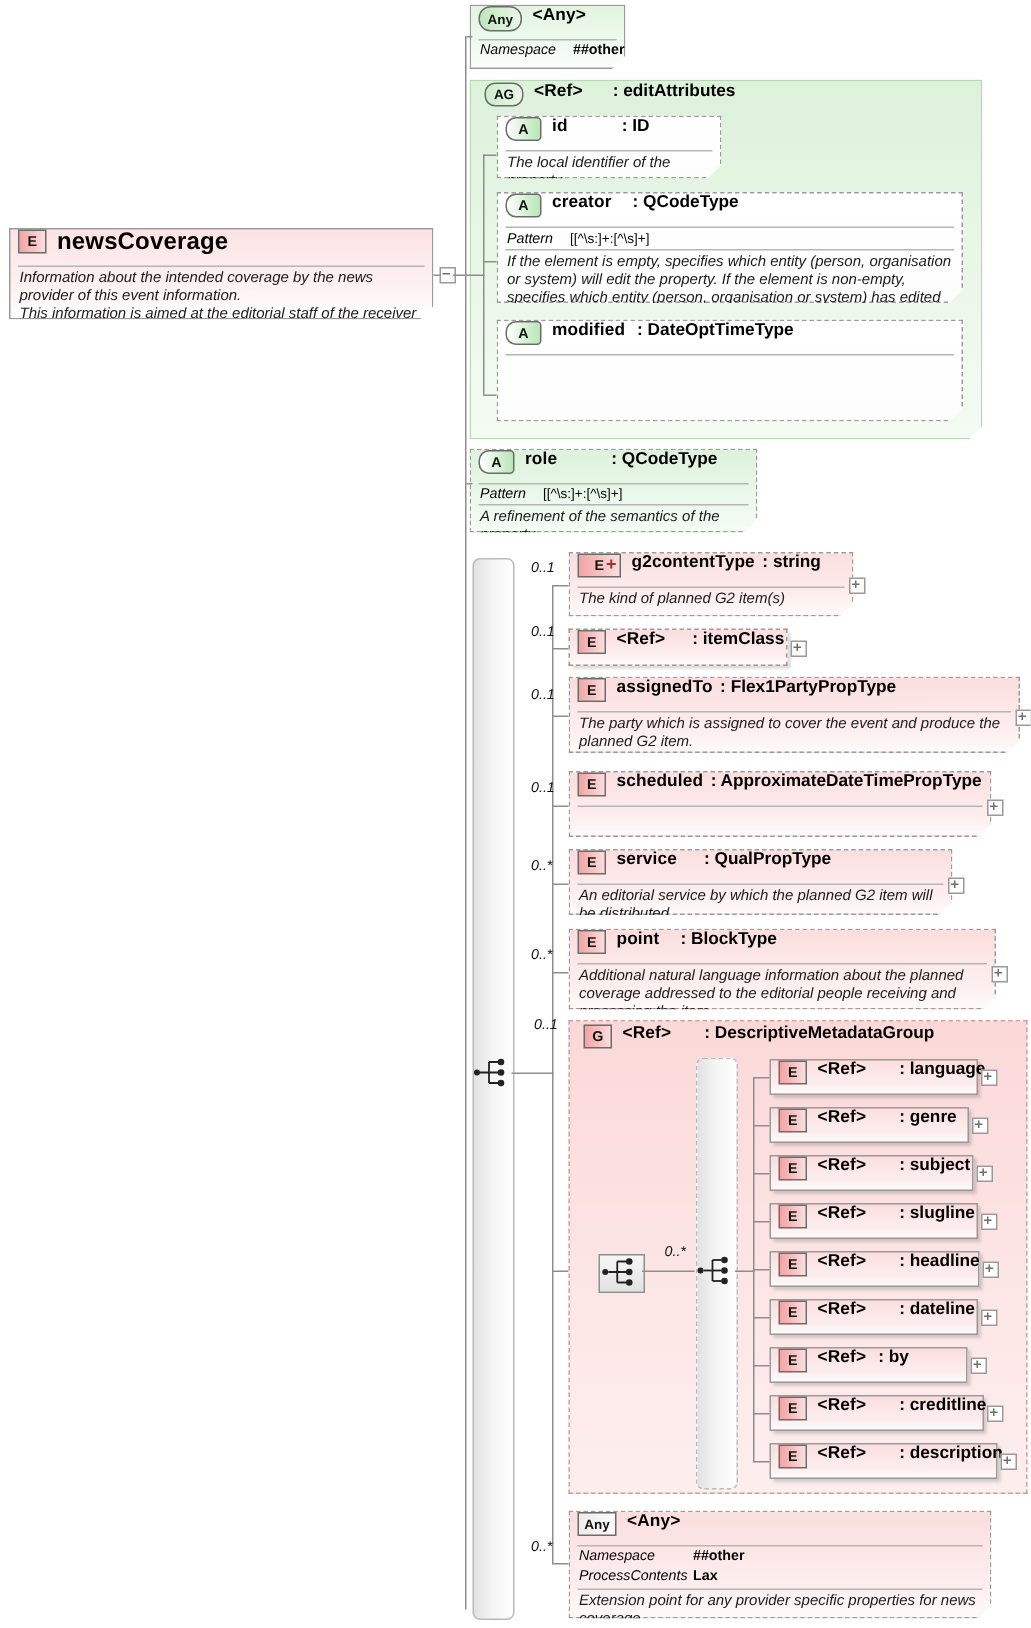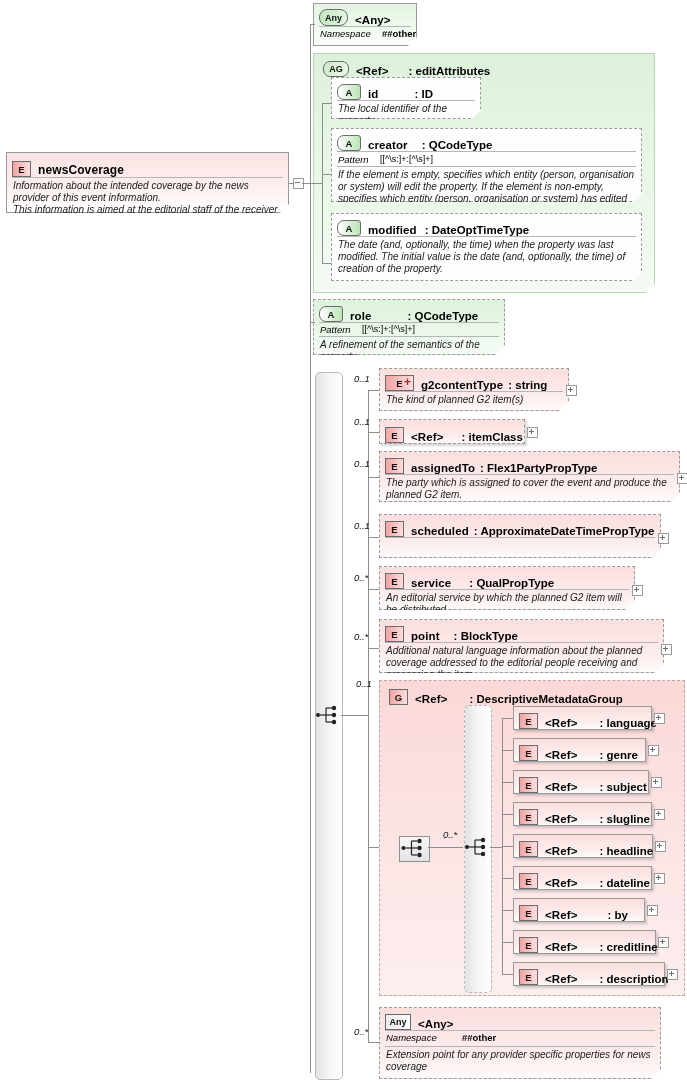--- a/index.html
+++ b/index.html
@@ -14,21 +14,21 @@
   .node.solid{border-style:solid;}
   .node.dashed{border-style:dashed;border-color:#9b9b9b;}
   .node.shadow{box-shadow:2px 2px 2px rgba(0,0,0,.16);}
   .pink-soft{background:linear-gradient(to bottom,#fbdede 0%,#fdeeee 70%,#fefafa 100%);}
   .pink-pale{background:linear-gradient(to bottom,#fce3e3 0%,#fdf0f0 60%,#ffffff 100%);}
   
   .green{background:linear-gradient(to bottom,#ddf2dc 0%,#eaf8e9 55%,#f5fcf4 100%);}
   .green-soft{background:linear-gradient(to bottom,#e2f4e0 0%,#effaee 60%,#fbfefb 100%);}
   .white-soft{background:linear-gradient(to bottom,#ffffff 0%,#fdfdfd 100%);}
 
-  .hdr{display:flex;align-items:flex-end;height:22px;padding:0 5px;white-space:nowrap;}
+  .hdr{display:flex;align-items:flex-start;height:22px;padding:0 5px;white-space:nowrap;}
   .hdr .nm{font-weight:bold;font-size:11.5px;letter-spacing:.1px;}
   .hdr .ty{font-weight:bold;font-size:11.5px;}
   .rule{height:1px;background:#b5b5b5;margin:0 5px;}
   .doc{font-style:italic;font-size:10px;line-height:12.2px;padding:2px 6px 3px 6px;color:#1a1a1a;}
   .facet{display:flex;font-size:9.5px;padding:1px 6px 1px 6px;}
   .facet .k{font-style:italic;width:62px;flex:0 0 auto;}
   .facet .v{font-weight:bold;font-family:"Liberation Sans",sans-serif;}
   .facet.mono .v{font-weight:normal;font-size:9px;}
 
   
@@ -79,21 +79,21 @@
   .panel.pinkpanel{border:1px dashed #c9a2a2;
     background:linear-gradient(to bottom,#fbd8d8 0%,#fce4e4 50%,#fdeeee 100%);}
   .clip-corner{clip-path:polygon(0 0,100% 0,100% calc(100% - 9px),calc(100% - 9px) 100%,0 100%);}
 </style>
 </head>
 <body>
 
 <div class="node solid shadow pink-pale clip-corner" style="left:6px;top:152px;width:283px;height:61px;">
   <div class="hdr" style="height:24px;">
     <span class="badge b-E">E</span>
-    <span class="nm" style="font-size:12px">newsCoverage</span>
+    <span class="nm" style="font-size:16px">newsCoverage</span>
   </div>
   <div class="rule"></div>
   <div class="doc" style="white-space:pre-line;">Information about the intended coverage by the news provider of this event information.
 This information is aimed at the editorial staff of the receiver</div>
 </div>
 <div class="pm" style="left:293px;top:178px;"></div>
 
 <div class="ln lnh" style="left:289px;top:183px;width:5px;"></div>
 <div class="ln lnh" style="left:302px;top:183px;width:9px;"></div>
 <div class="ln lnv" style="left:310px;top:24px;height:1049px;"></div>
@@ -148,21 +148,20 @@
 </div>
 <div class="ln lnh" style="left:322px;top:174px;width:9px;"></div>
 
 <div class="node dashed shadow white-soft clip-corner" style="left:331px;top:213px;width:311px;height:68px;">
   <div class="hdr">
     <span class="badge b-A">A</span>
     <span class="nm">modified</span>
     <span class="ty" style="margin-left:8px">: DateOptTimeType</span>
   </div>
   <div class="rule"></div>
-  <div class="doc">The date (and, optionally, the time) when the property was last modified. The initial value is the date (and, optionally, the time) of creation of the property.</div>
 </div>
 <div class="ln lnh" style="left:322px;top:263px;width:9px;"></div>
 
 <div class="node dashed shadow green clip-corner" style="left:313px;top:299px;width:192px;height:56px;">
   <div class="hdr">
     <span class="badge b-A">A</span>
     <span class="nm">role</span>
     <span class="ty" style="margin-left:36px">: QCodeType</span>
   </div>
   <div class="rule"></div>
@@ -371,21 +370,21 @@
       <span class="ty" style="margin-left:22px">: dateline</span>
     </div>
   </div>
   <div class="pm plus" style="left:654px;top:873px;"></div>
 
   <div class="ln lnh" style="left:502px;top:910px;width:11px;"></div>
   <div class="node solid shadow pink-soft" style="left:513px;top:898px;width:132px;height:24px;">
     <div class="hdr" style="height:22px;">
       <span class="badge b-E">E</span>
       <span class="nm">&lt;Ref&gt;</span>
-      <span class="ty" style="margin-left:30px">: by</span>
+      <span class="ty" style="margin-left:8px">: by</span>
     </div>
   </div>
   <div class="pm plus" style="left:647px;top:905px;"></div>
 
   <div class="ln lnh" style="left:502px;top:942px;width:11px;"></div>
   <div class="node solid shadow pink-soft" style="left:513px;top:930px;width:143px;height:24px;">
     <div class="hdr" style="height:22px;">
       <span class="badge b-E">E</span>
       <span class="nm">&lt;Ref&gt;</span>
       <span class="ty" style="margin-left:22px">: creditline</span>
@@ -409,15 +408,19 @@
 <div class="node dashed shadow pink-soft clip-corner" style="left:379px;top:1007px;width:282px;height:72px;">
   <div class="hdr">
     <span class="badge b-Any">Any</span>
     <span class="nm">&lt;Any&gt;</span>
   </div>
   <div class="rule"></div>
   <div class="facet">
     <span class="k" style="width:76px">Namespace</span>
     <span class="v">##other</span>
   </div>
+  <div class="facet">
+    <span class="k" style="width:76px">ProcessContents</span>
+    <span class="v">Lax</span>
+  </div>
   <div class="rule" style="margin-top:2px;"></div>
   <div class="doc">Extension point for any provider specific properties for news coverage</div>
 </div>
 
 </body></html>

